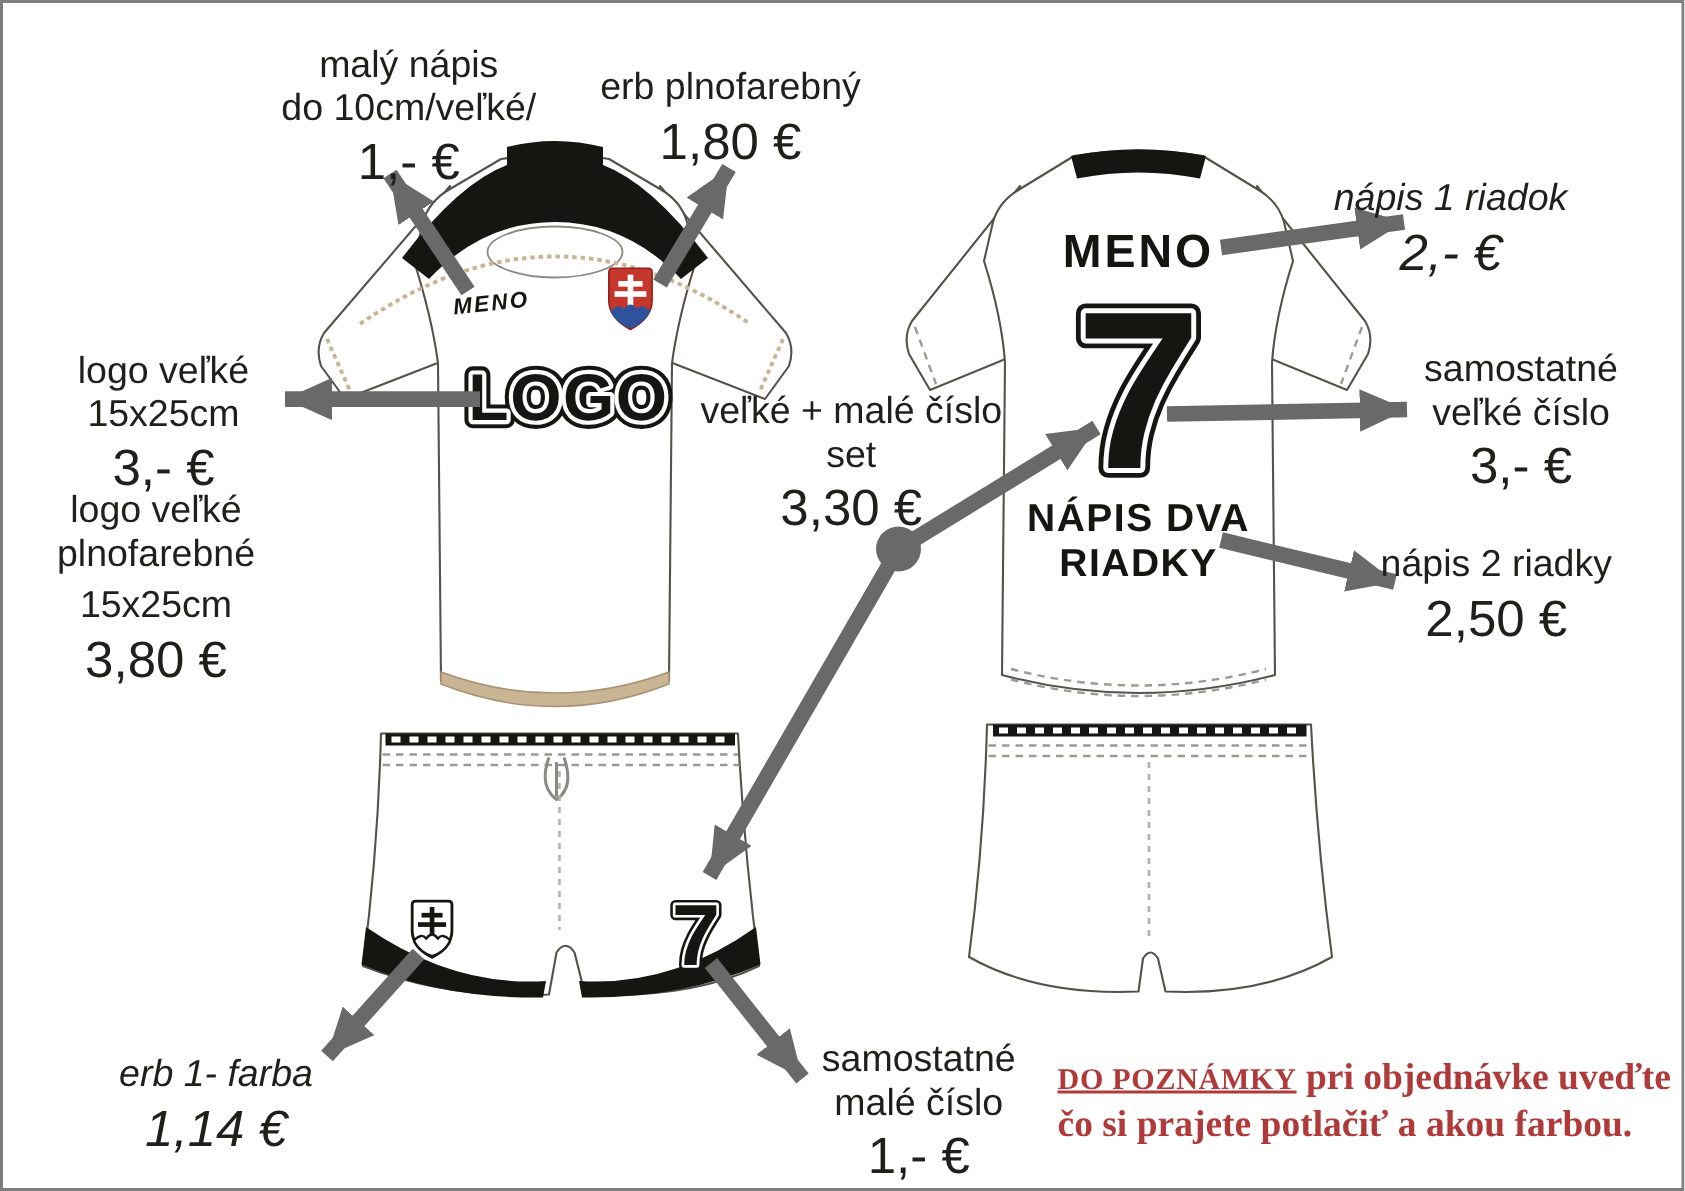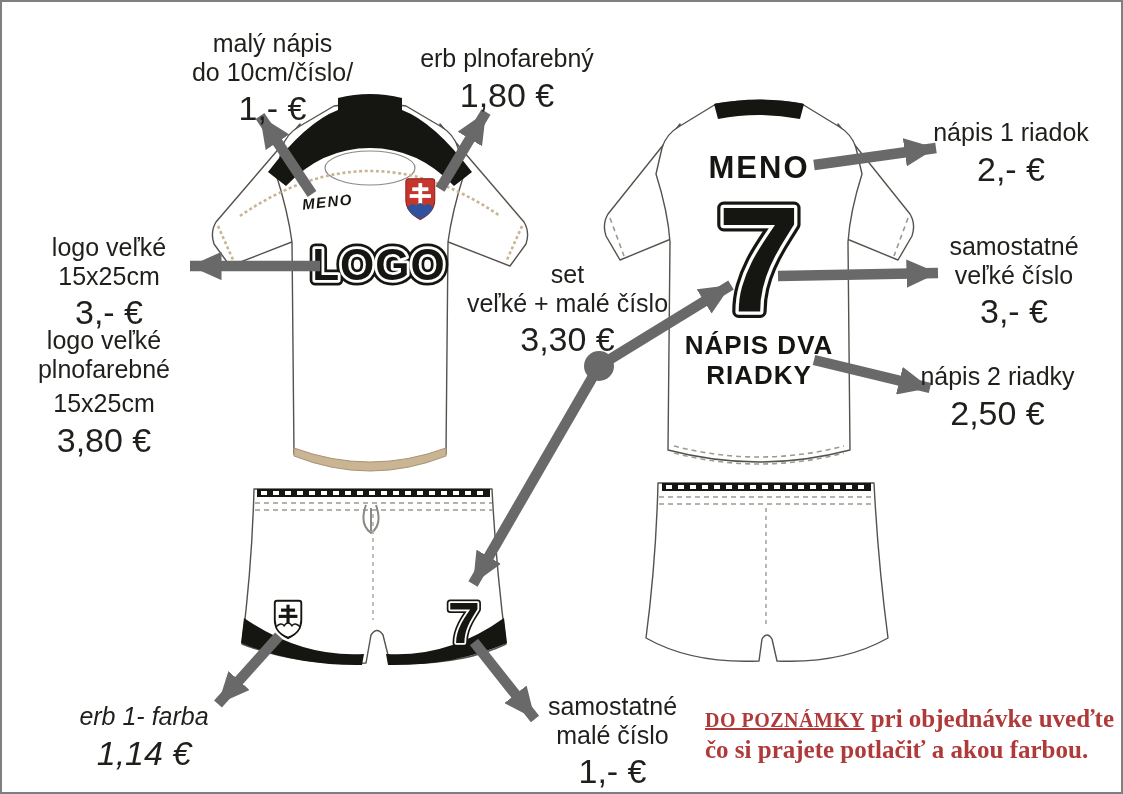--- a/index.html
+++ b/index.html
@@ -121,50 +121,50 @@
     <line class="arrow" marker-end="url(#ah)" x1="597" y1="364" x2="729" y2="283"></line>
     <line class="arrow" marker-end="url(#ah)" x1="597" y1="364" x2="471" y2="582"></line>
     <circle cx="597" cy="364" r="15" fill="#696969"></circle>
     <line class="arrow" marker-end="url(#ah)" x1="277" y1="634" x2="216" y2="702"></line>
     <line class="arrow" marker-end="url(#ah)" x1="472" y1="640" x2="533" y2="717"></line>
   </g>
 </svg>
 
 <div class="label" style="left:148px;top:27px;width:245px;">
   <div>malý nápis</div>
-  <div>do 10cm/číslo/</div>
+  <div>do 10cm/veľké/</div>
   <div class="price">1,- €</div>
 </div>
 
-<div class="label" style="left:389px;top:42px;width:232px;">
+<div class="label" style="left:369px;top:42px;width:232px;">
   <div>erb plnofarebný</div>
   <div class="price">1,80 €</div>
 </div>
 
-<div class="label" style="left:898px;top:116px;width:222px;">
+<div class="label" style="left:854px;top:116px;width:222px;font-style:italic;">
   <div>nápis 1 riadok</div>
   <div class="price">2,- €</div>
 </div>
 
 <div class="label" style="left:18px;top:231px;width:178px;">
   <div>logo veľké</div>
   <div>15x25cm</div>
   <div class="price">3,- €</div>
 </div>
 
 <div class="label" style="left:8px;top:324px;width:188px;">
   <div>logo veľké</div>
   <div>plnofarebné</div>
   <div style="margin-top:6px;">15x25cm</div>
   <div class="price">3,80 €</div>
 </div>
 
 <div class="label" style="left:448px;top:258px;width:235px;">
+  <div>veľké + malé číslo</div>
   <div>set</div>
-  <div>veľké + malé číslo</div>
   <div class="price">3,30 €</div>
 </div>
 
 <div class="label" style="left:903px;top:230px;width:218px;">
   <div>samostatné</div>
   <div>veľké číslo</div>
   <div class="price">3,- €</div>
 </div>
 
 <div class="label" style="left:878px;top:360px;width:235px;">

